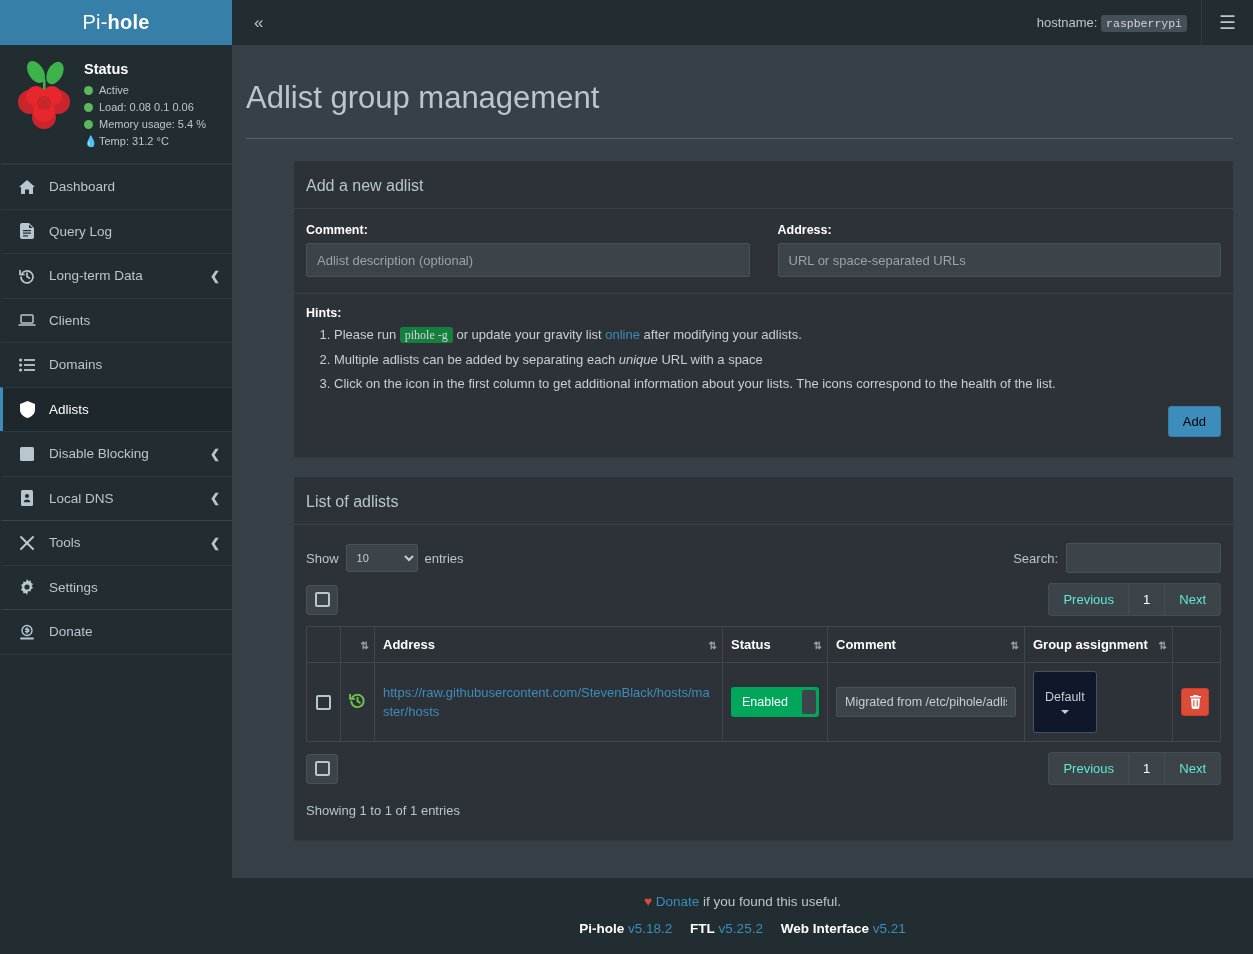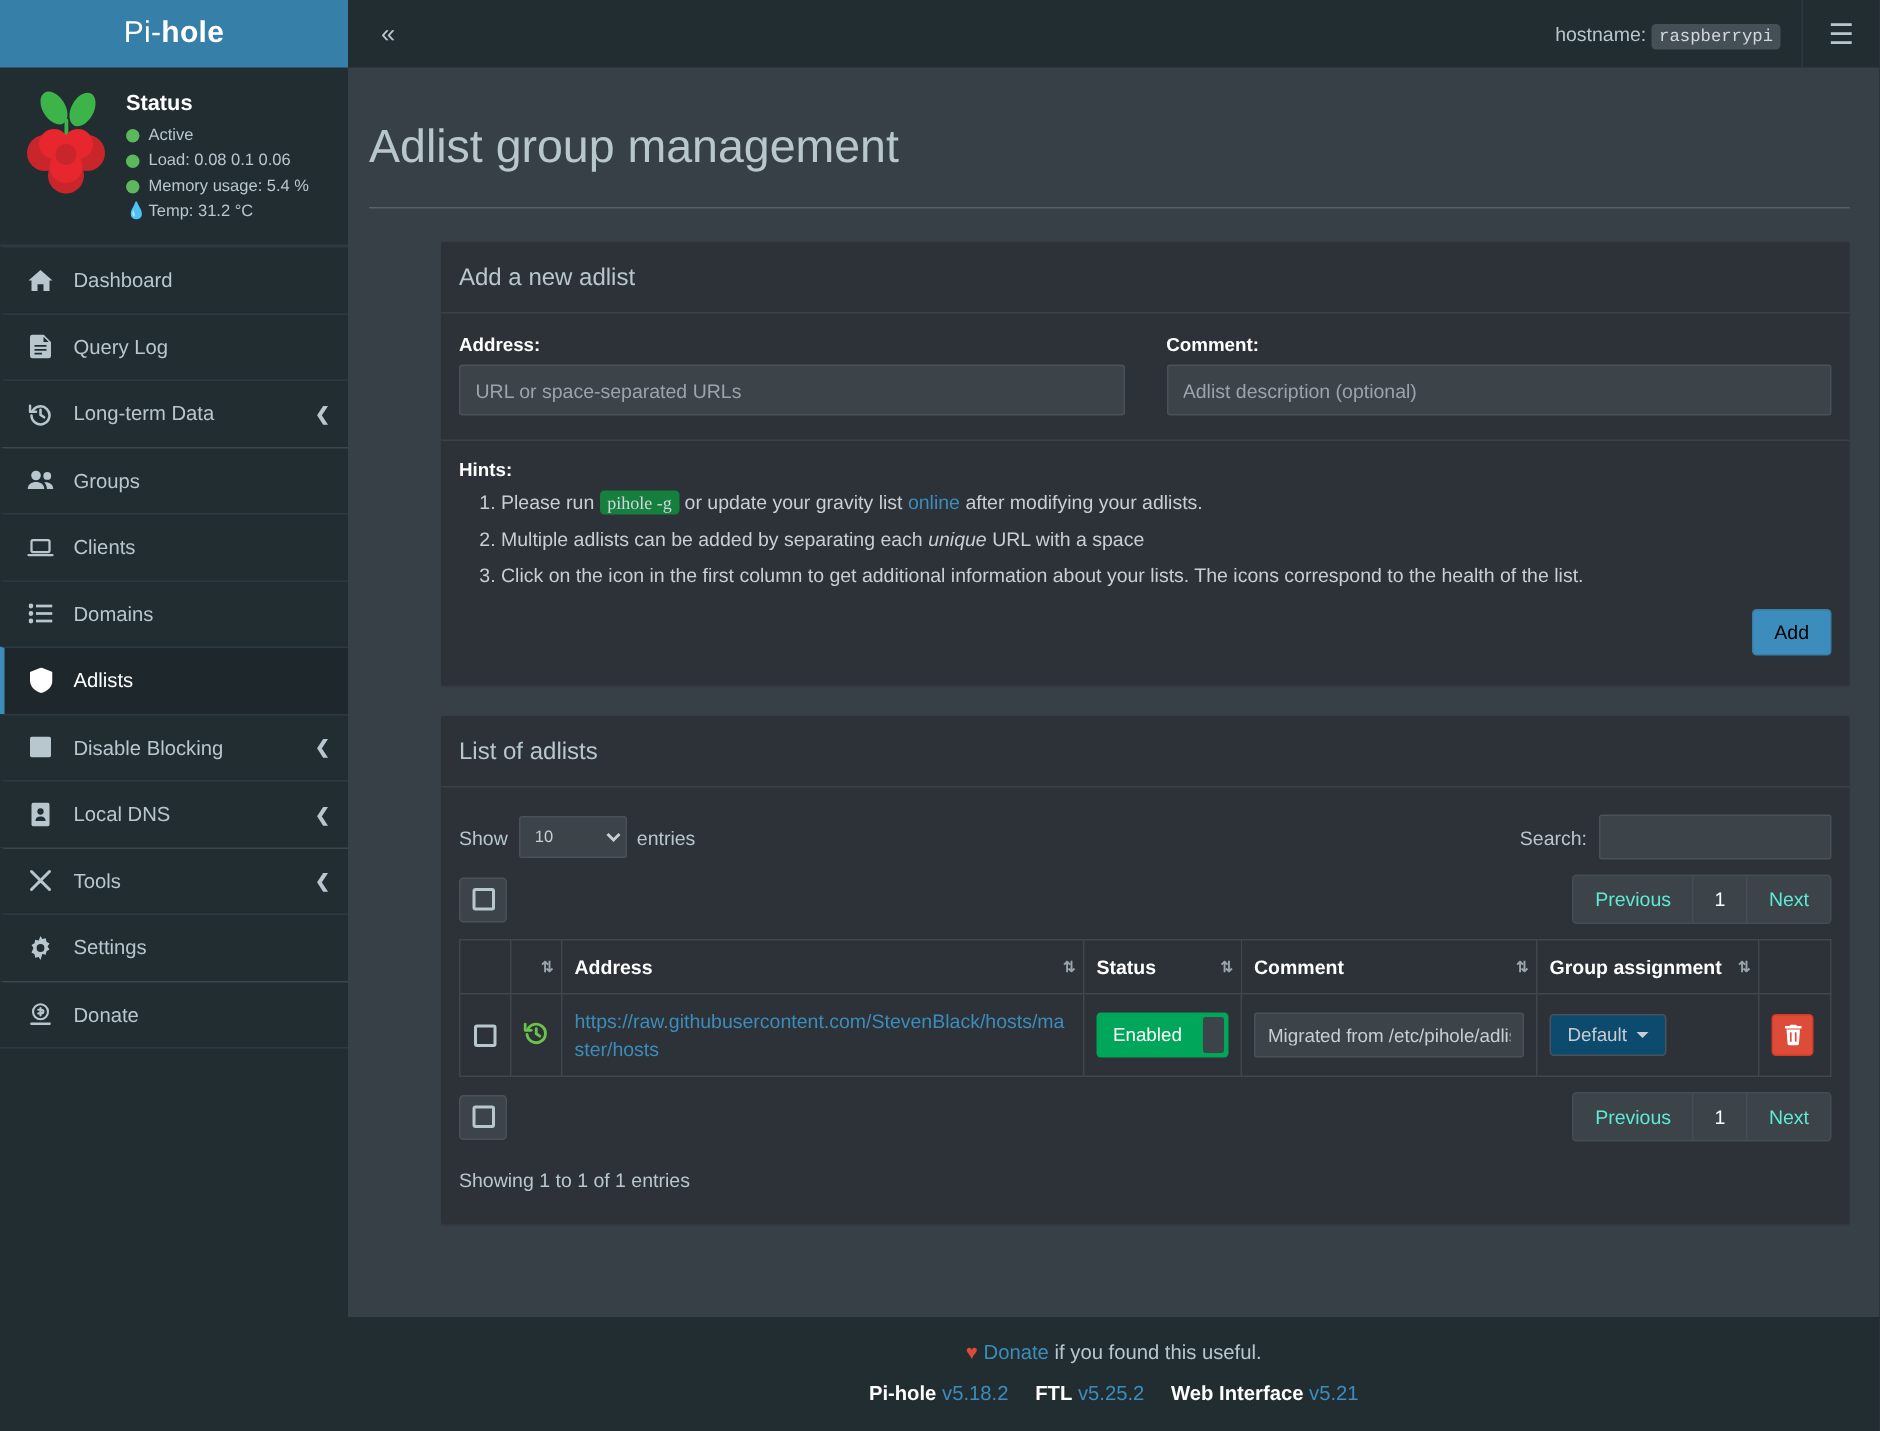--- a/index.html
+++ b/index.html
@@ -181,24 +181,25 @@
   .toggle .knob {
     position: absolute; right: 3px; top: 3px; width: 14px; height: 24px;
     background: #3c4349; border-radius: 2px;
   }
   .cell-input {
     width: 100%; height: 30px; background: #3c4349; border: 1px solid #4a5158;
     color: #c8ced3; font-size: 12.5px; padding: 4px 8px; border-radius: 2px;
     font-family: "Liberation Sans", sans-serif;
   }
   .grp-btn {
-    background: #0c4a6e; border: 1px solid #4a5158; color: #c8ced3;
-    font-size: 12.5px; padding: 6px 11px; border-radius: 3px; cursor: pointer;
+    background: #0f172a; border: 1px solid #4a5158; color: #c8ced3;
+    font-size: 12.5px; padding: 18px 11px; border-radius: 3px; cursor: pointer;
     display: inline-flex; align-items: center; gap: 6px;
     font-family: "Liberation Sans", sans-serif;
+    flex-direction: column;
   }
   .caret { border-top: 4px solid #c8ced3; border-left: 4px solid transparent; border-right: 4px solid transparent; display: inline-block; }
   .del-btn {
     width: 28px; height: 28px; background: #dd4b39; border: 1px solid #d73925;
     border-radius: 3px; display: flex; align-items: center; justify-content: center; cursor: pointer;
   }
   .dt-info { color: #b8c7ce; font-size: 13px; padding: 8px 0 14px 0; }
 
   
   .footer {
@@ -291,31 +292,20 @@
           <svg width="16" height="16" viewBox="0 0 16 16" fill="none" stroke="currentColor" stroke-width="1.7">
             <path d="M2.5 6.5A6 6 0 1 1 2 9" stroke-linecap="round"></path>
             <path d="M1 2.5v4h4" stroke-linecap="round" stroke-linejoin="round"></path>
             <path d="M8 5.2V8.6l2.4 1.6" stroke-linecap="round"></path>
           </svg>
         </span>
         <span>Long-term Data</span>
         <span class="chev">❮</span>
       </div>
 
-      <div class="nav-item sep-top">
-        <span class="ic">
-          <svg width="18" height="14" viewBox="0 0 18 14" fill="currentColor">
-            <circle cx="6" cy="4" r="3.2"></circle>
-              <circle cx="13.5" cy="4.3" r="2.6"></circle>
-            <path d="M0.5 13c0-3 2.5-4.6 5.5-4.6s5.5 1.6 5.5 4.6z"></path>
-            <path d="M11.5 8.6c2.6-.5 6 .9 6 4.4h-4.2c0-1.8-.7-3.3-1.8-4.4z"></path>
-          </svg>
-        </span>
-        <span>Groups</span>
-      </div>
 
       <div class="nav-item">
         <span class="ic">
           <svg width="18" height="14" viewBox="0 0 18 14" fill="none" stroke="currentColor" stroke-width="1.5">
             <rect x="3" y="2" width="12" height="8" rx="1"></rect>
               <path d="M1 12h16" stroke-linecap="round"></path>
           </svg>
         </span>
         <span>Clients</span>
       </div>
@@ -416,26 +406,26 @@
 
     <div class="content">
 
       <h1 class="page-title">Adlist group management</h1>
 
       <div class="box">
         <div class="box-header">Add a new adlist</div>
         <div class="box-body">
           <div class="form-row">
             <div class="form-group">
+              <label class="form-label">Comment:</label>
+              <input class="form-input" type="text" placeholder="Adlist description (optional)" style="">
+            </div>
+            <div class="form-group">
               <label class="form-label">Address:</label>
               <input class="form-input" type="text" placeholder="URL or space-separated URLs" style="">
-            </div>
-            <div class="form-group">
-              <label class="form-label">Comment:</label>
-              <input class="form-input" type="text" placeholder="Adlist description (optional)" style="">
             </div>
           </div>
 
           <div class="hints-wrap">
             <div class="hints-title">Hints:</div>
             <ol class="hints">
               <li>
                 <span>Please run</span>
                 <code>pihole -g</code>
                 <span>or update your gravity list</span>

